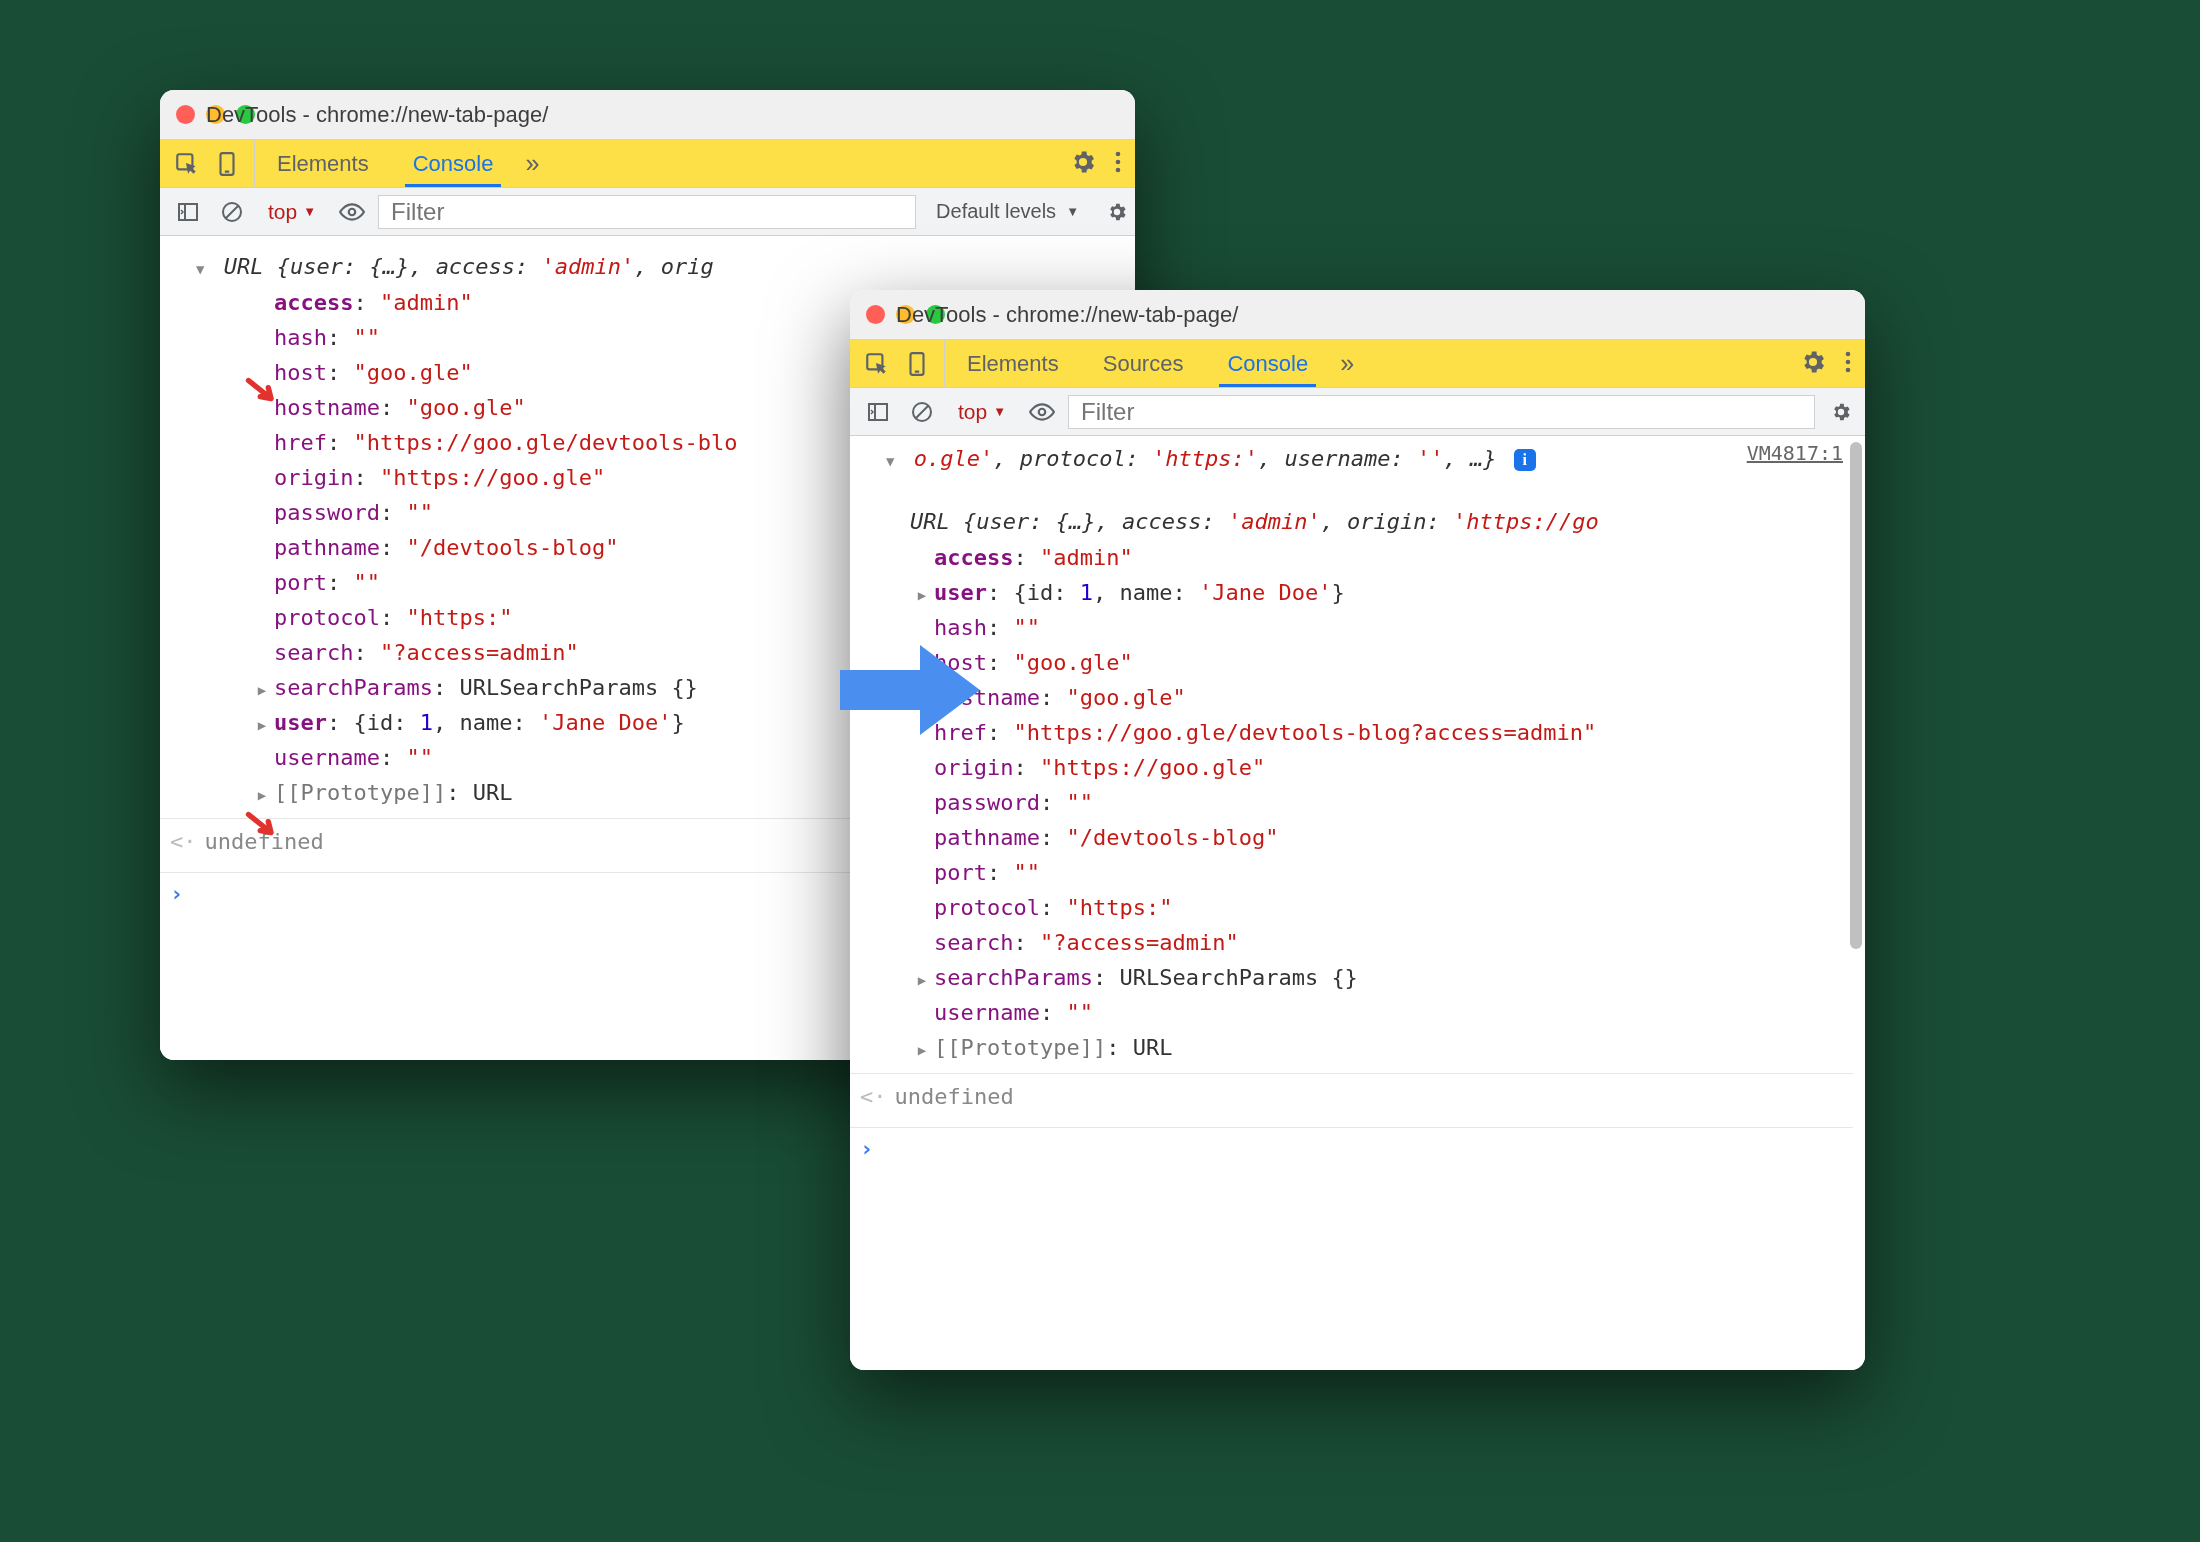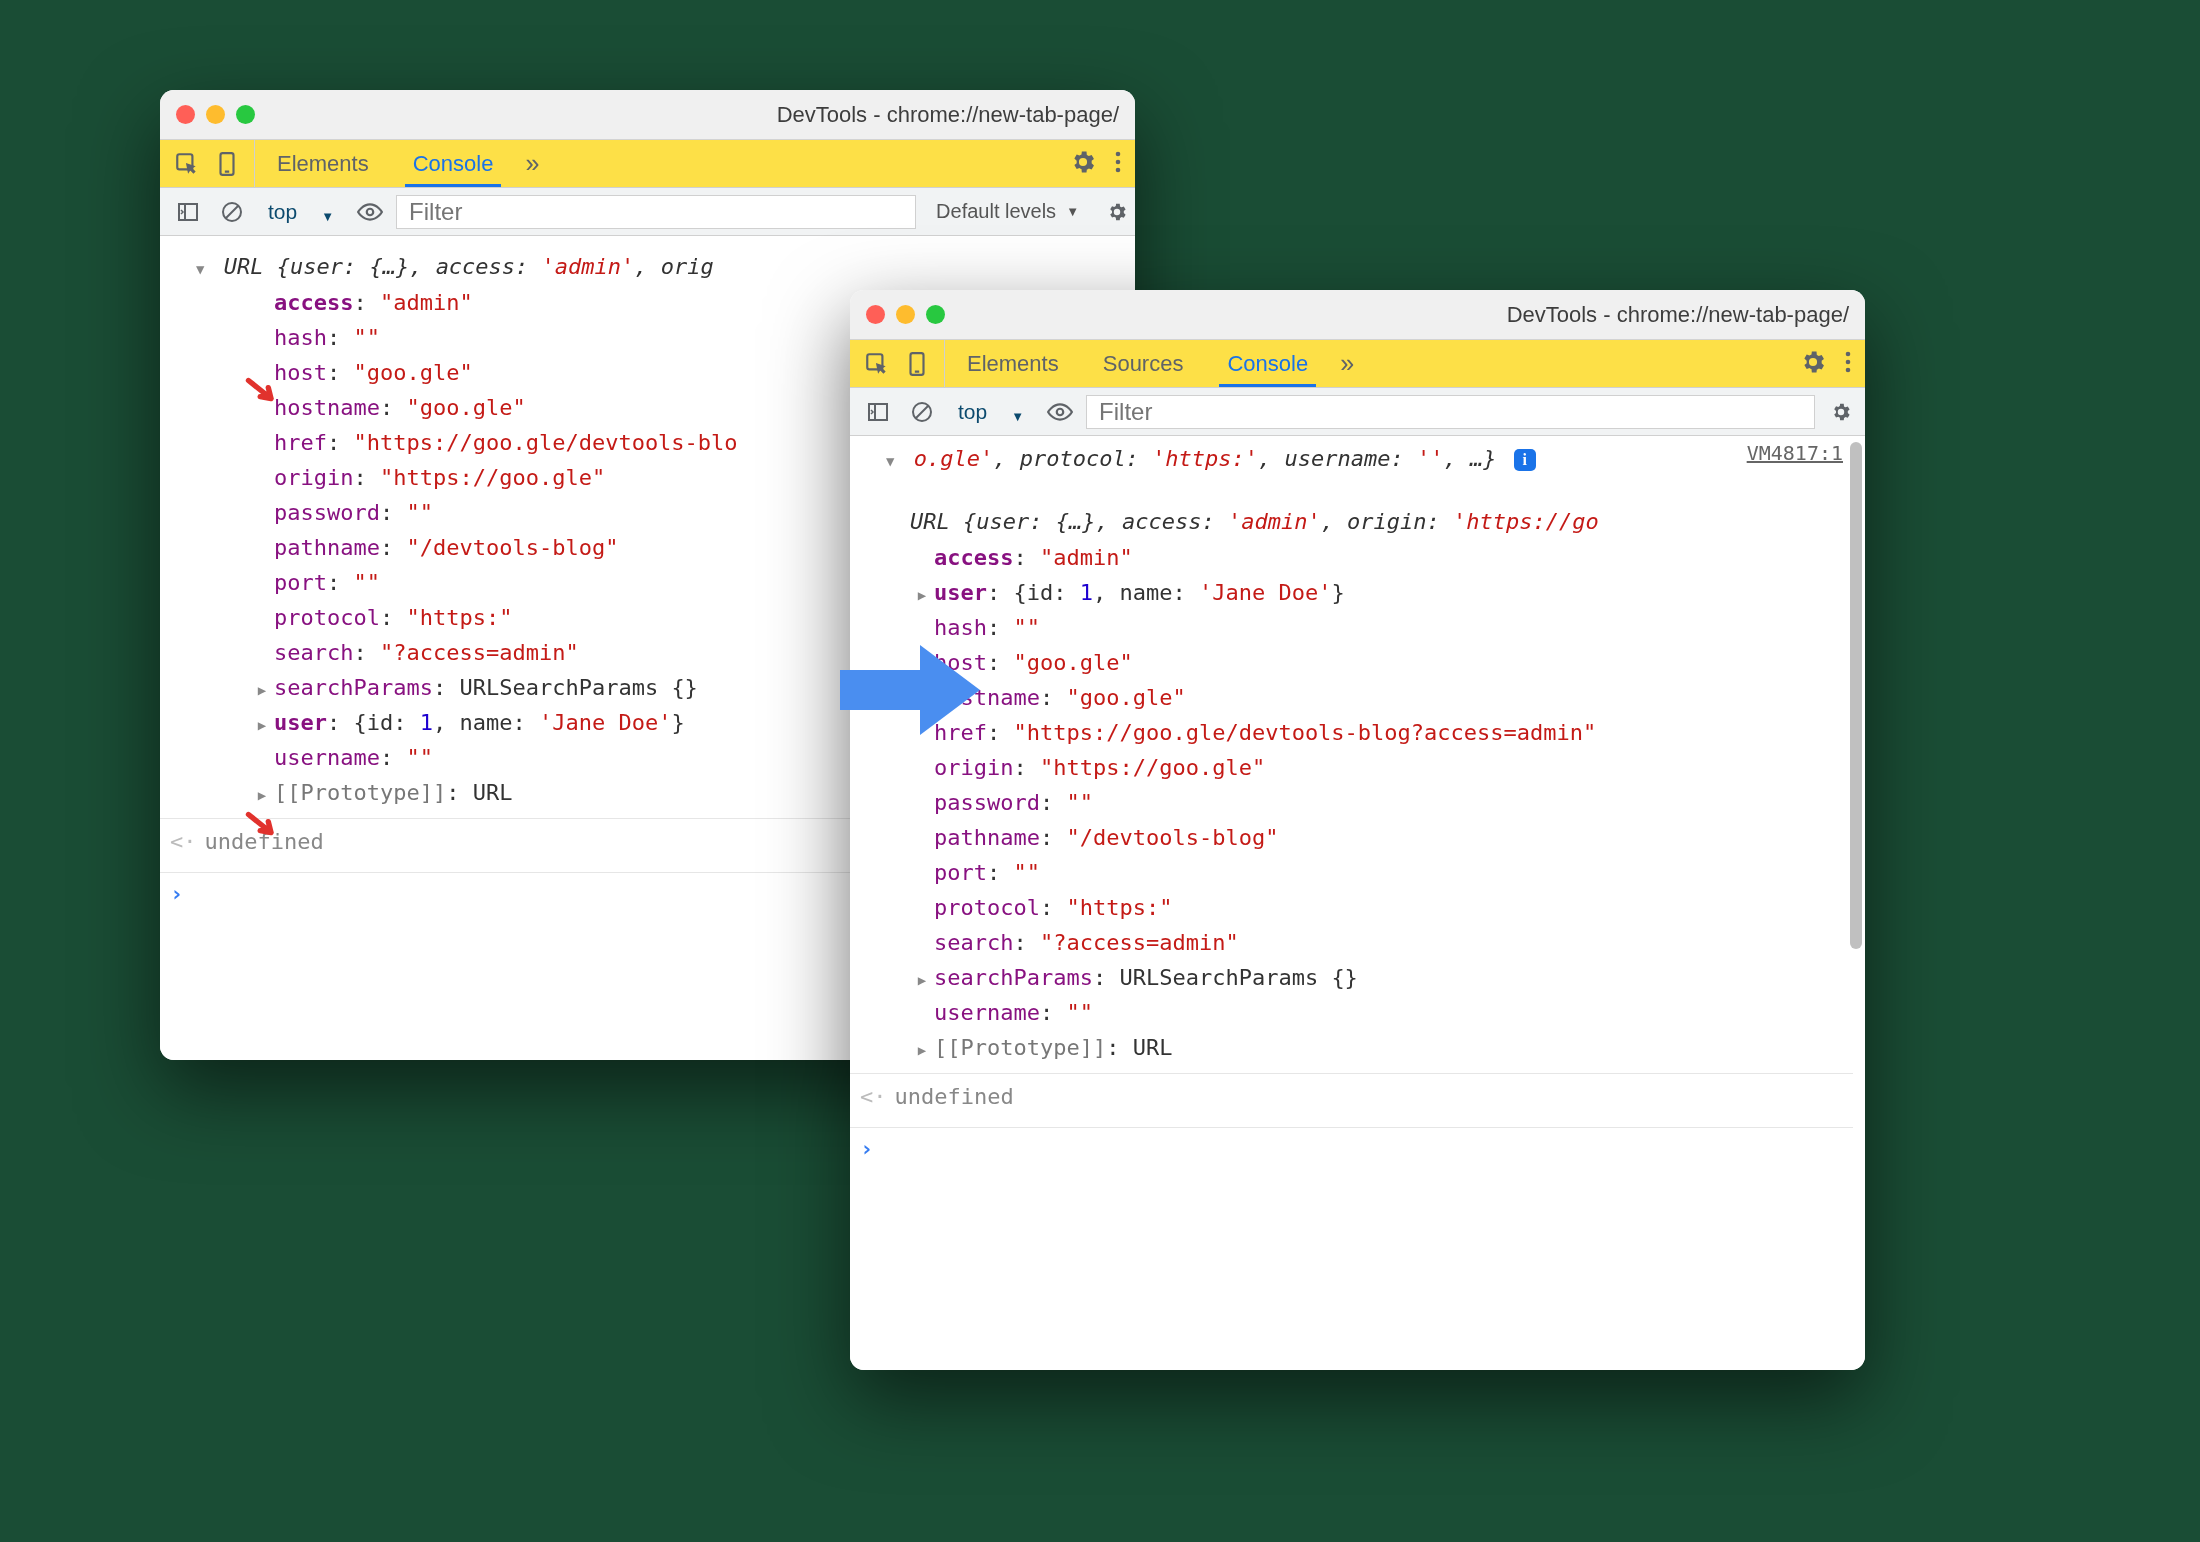--- a/index.html
+++ b/index.html
@@ -28,21 +28,21 @@
     display: flex;
     align-items: center;
     padding: 0 16px;
     gap: 11px;
   }
   .tl-dot { width: 19px; height: 19px; border-radius: 50%; }
   .tl-red { background: #ff5f57; }
   .tl-yellow { background: #febc2e; }
   .tl-green { background: #28c840; }
   .titlebar-title {
-    flex: 1; text-align: right; font-size: 22px; color: #3d3d3d;
+    flex: 1; text-align: left; font-size: 22px; color: #3d3d3d;
     font-weight: 400; margin-left: -60px;
   }
 
   .tabbar {
     height: 48px;
     background: #fde047;
     border-bottom: 1px solid #d0d0d0;
     display: flex;
     align-items: stretch;
   }
@@ -62,21 +62,21 @@
   .tabbar-spacer { flex: 1; }
   .tabbar-right { display: flex; align-items: center; padding: 0 14px; gap: 18px; }
   .gear-svg { width: 28px; height: 28px; color: #5f6368; }
   .dots-svg { width: 6px; height: 24px; }
 
   .filterbar {
     height: 48px; background: #f1f3f4; border-bottom: 1px solid #d0d0d0;
     display: flex; align-items: center; gap: 8px; padding-left: 10px;
   }
   .smallbox { display:flex; align-items:center; justify-content:center; width:36px; height:36px;}
-  .filt-sel { display: flex; align-items: flex-end; padding: 0 10px; font-size: 21px; color:#0c4a6e; gap:24px;}
+  .filt-sel { display: flex; align-items: center; padding: 0 10px; font-size: 21px; color:#b91c1c; gap:6px;}
   .filt-input {
     flex: 1; height: 34px; border: 1px solid #d0d0d0; background: #fff;
     padding: 0 12px; font-size: 24px; color:#5f6368;
   }
   .filt-right { display: flex; align-items: center; gap:10px; padding: 0 12px; font-size:20px; color:#555;}
 
   .consolebody {
     font-family: Menlo, Consolas, monospace; font-size: 22px; line-height: 1.5;
     padding: 6px 0 0 0; background:#fff; height: calc(100% - 146px);
     overflow: hidden; position: relative;

